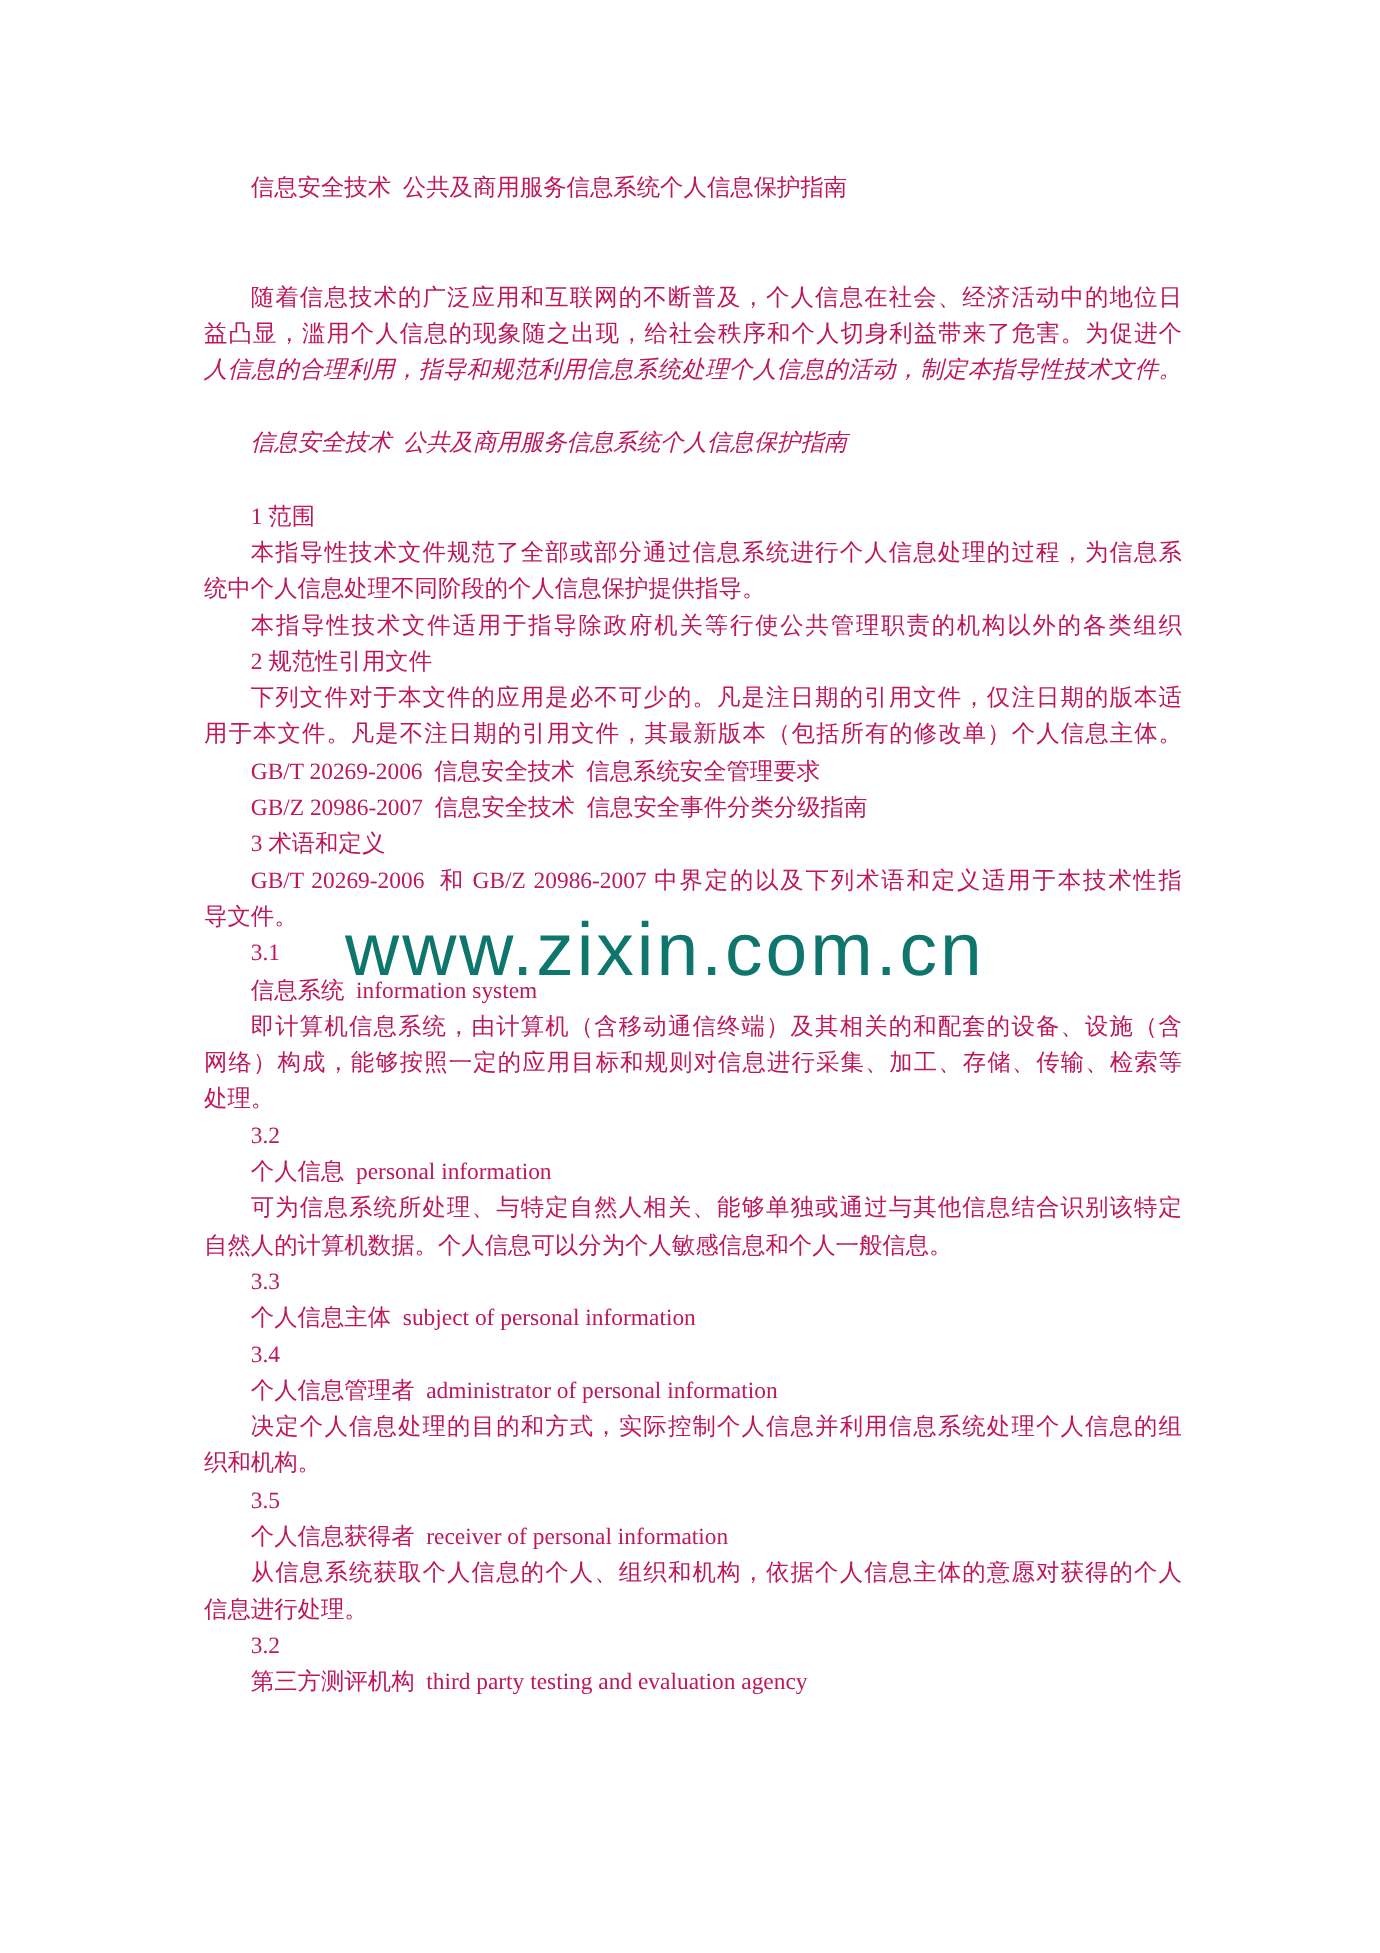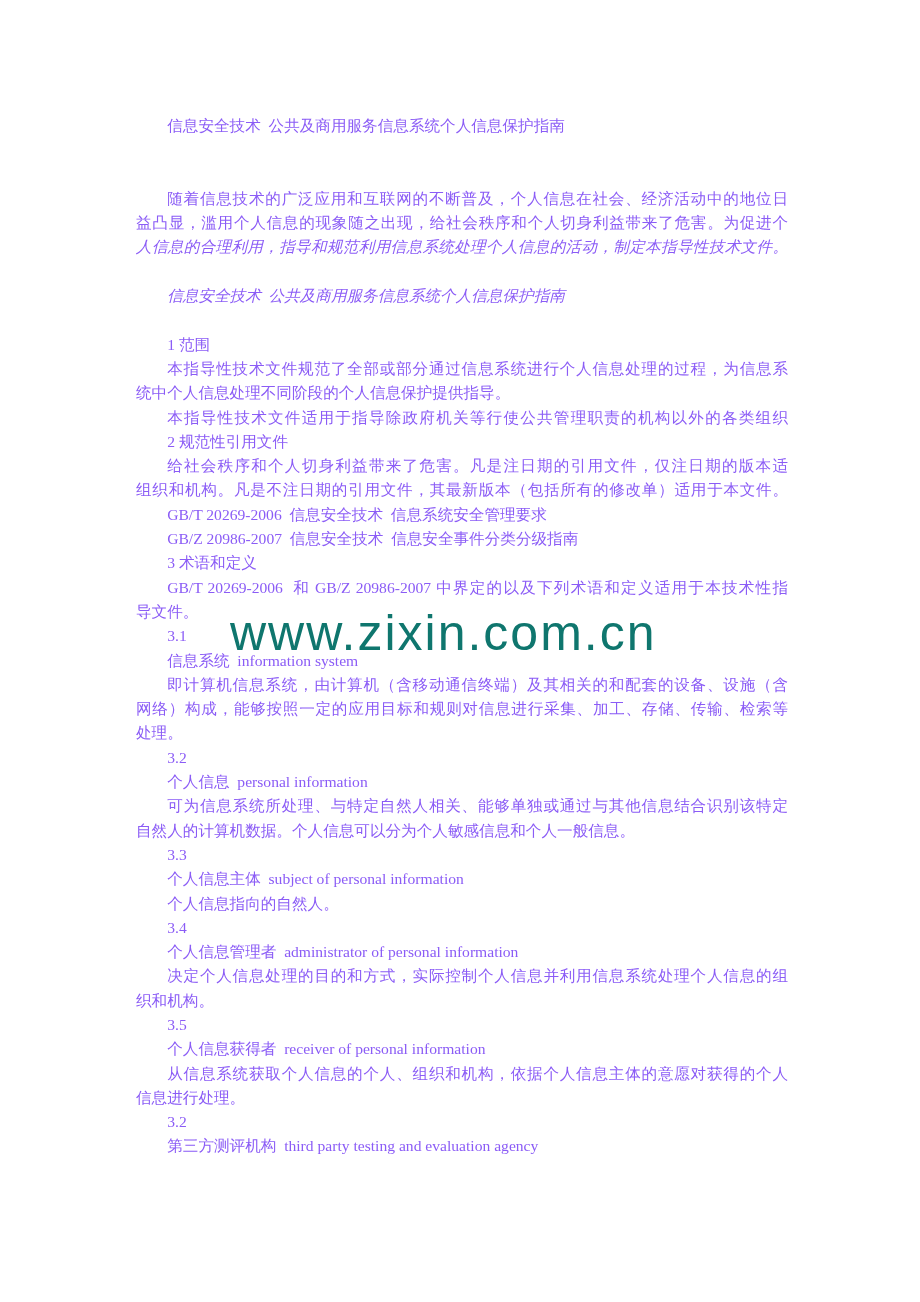--- a/index.html
+++ b/index.html
@@ -22,21 +22,21 @@
     letter-spacing: 2px;
     color: #0f766e;
     white-space: nowrap;
   }
   .doc {
     position: absolute;
     left: 136px;
     top: 114px;
     width: 652px;
     z-index: 1;
-    color: #8b5cf6;
+    color: #be185d;
     font-size: 15.6px;
     line-height: 24.3px;
   }
   .line { white-space: pre-wrap; }
   .i { text-indent: 31.2px; }            
   .j { text-align: justify; text-align-last: justify; } 
   .mb1 { margin-bottom: 24.3px; font-style: italic; }        
   .mb2 { margin-bottom: 48.6px; }        
 </style>
 </head>
@@ -48,39 +48,38 @@
   <div class="line i mb2">信息安全技术  公共及商用服务信息系统个人信息保护指南</div>
   <div class="line i j">随着信息技术的广泛应用和互联网的不断普及，个人信息在社会、经济活动中的地位日</div>
   <div class="line j">益凸显，滥用个人信息的现象随之出现，给社会秩序和个人切身利益带来了危害。为促进个</div>
   <div class="line j mb1">人信息的合理利用，指导和规范利用信息系统处理个人信息的活动，制定本指导性技术文件。</div>
   <div class="line i mb1">信息安全技术  公共及商用服务信息系统个人信息保护指南</div>
   <div class="line i">1 范围</div>
   <div class="line i j">本指导性技术文件规范了全部或部分通过信息系统进行个人信息处理的过程，为信息系</div>
   <div class="line">统中个人信息处理不同阶段的个人信息保护提供指导。</div>
   <div class="line i j">本指导性技术文件适用于指导除政府机关等行使公共管理职责的机构以外的各类组织</div>
   <div class="line i">2 规范性引用文件</div>
-  <div class="line i j">给社会秩序和个人切身利益带来了危害。凡是注日期的引用文件，仅注日期的版本适</div>
-  <div class="line j">组织和机构。凡是不注日期的引用文件，其最新版本（包括所有的修改单）适用于本文件。</div>
+  <div class="line i j">下列文件对于本文件的应用是必不可少的。凡是注日期的引用文件，仅注日期的版本适</div>
+  <div class="line j">用于本文件。凡是不注日期的引用文件，其最新版本（包括所有的修改单）个人信息主体。</div>
   <div class="line i">GB/T 20269-2006  信息安全技术  信息系统安全管理要求</div>
   <div class="line i">GB/Z 20986-2007  信息安全技术  信息安全事件分类分级指南</div>
   <div class="line i">3 术语和定义</div>
   <div class="line i j">GB/T 20269-2006  和 GB/Z 20986-2007 中界定的以及下列术语和定义适用于本技术性指</div>
   <div class="line">导文件。</div>
   <div class="line i">3.1</div>
   <div class="line i">信息系统  information system</div>
   <div class="line i j">即计算机信息系统，由计算机（含移动通信终端）及其相关的和配套的设备、设施（含</div>
   <div class="line j">网络）构成，能够按照一定的应用目标和规则对信息进行采集、加工、存储、传输、检索等</div>
   <div class="line">处理。</div>
   <div class="line i">3.2</div>
   <div class="line i">个人信息  personal information</div>
   <div class="line i j">可为信息系统所处理、与特定自然人相关、能够单独或通过与其他信息结合识别该特定</div>
   <div class="line">自然人的计算机数据。个人信息可以分为个人敏感信息和个人一般信息。</div>
   <div class="line i">3.3</div>
   <div class="line i">个人信息主体  subject of personal information</div>
-  <div class="line i">个人信息指向的自然人。</div>
   <div class="line i">3.4</div>
   <div class="line i">个人信息管理者  administrator of personal information</div>
   <div class="line i j">决定个人信息处理的目的和方式，实际控制个人信息并利用信息系统处理个人信息的组</div>
   <div class="line">织和机构。</div>
   <div class="line i">3.5</div>
   <div class="line i">个人信息获得者  receiver of personal information</div>
   <div class="line i j">从信息系统获取个人信息的个人、组织和机构，依据个人信息主体的意愿对获得的个人</div>
   <div class="line">信息进行处理。</div>
   <div class="line i">3.2</div>
   <div class="line i">第三方测评机构  third party testing and evaluation agency</div>

